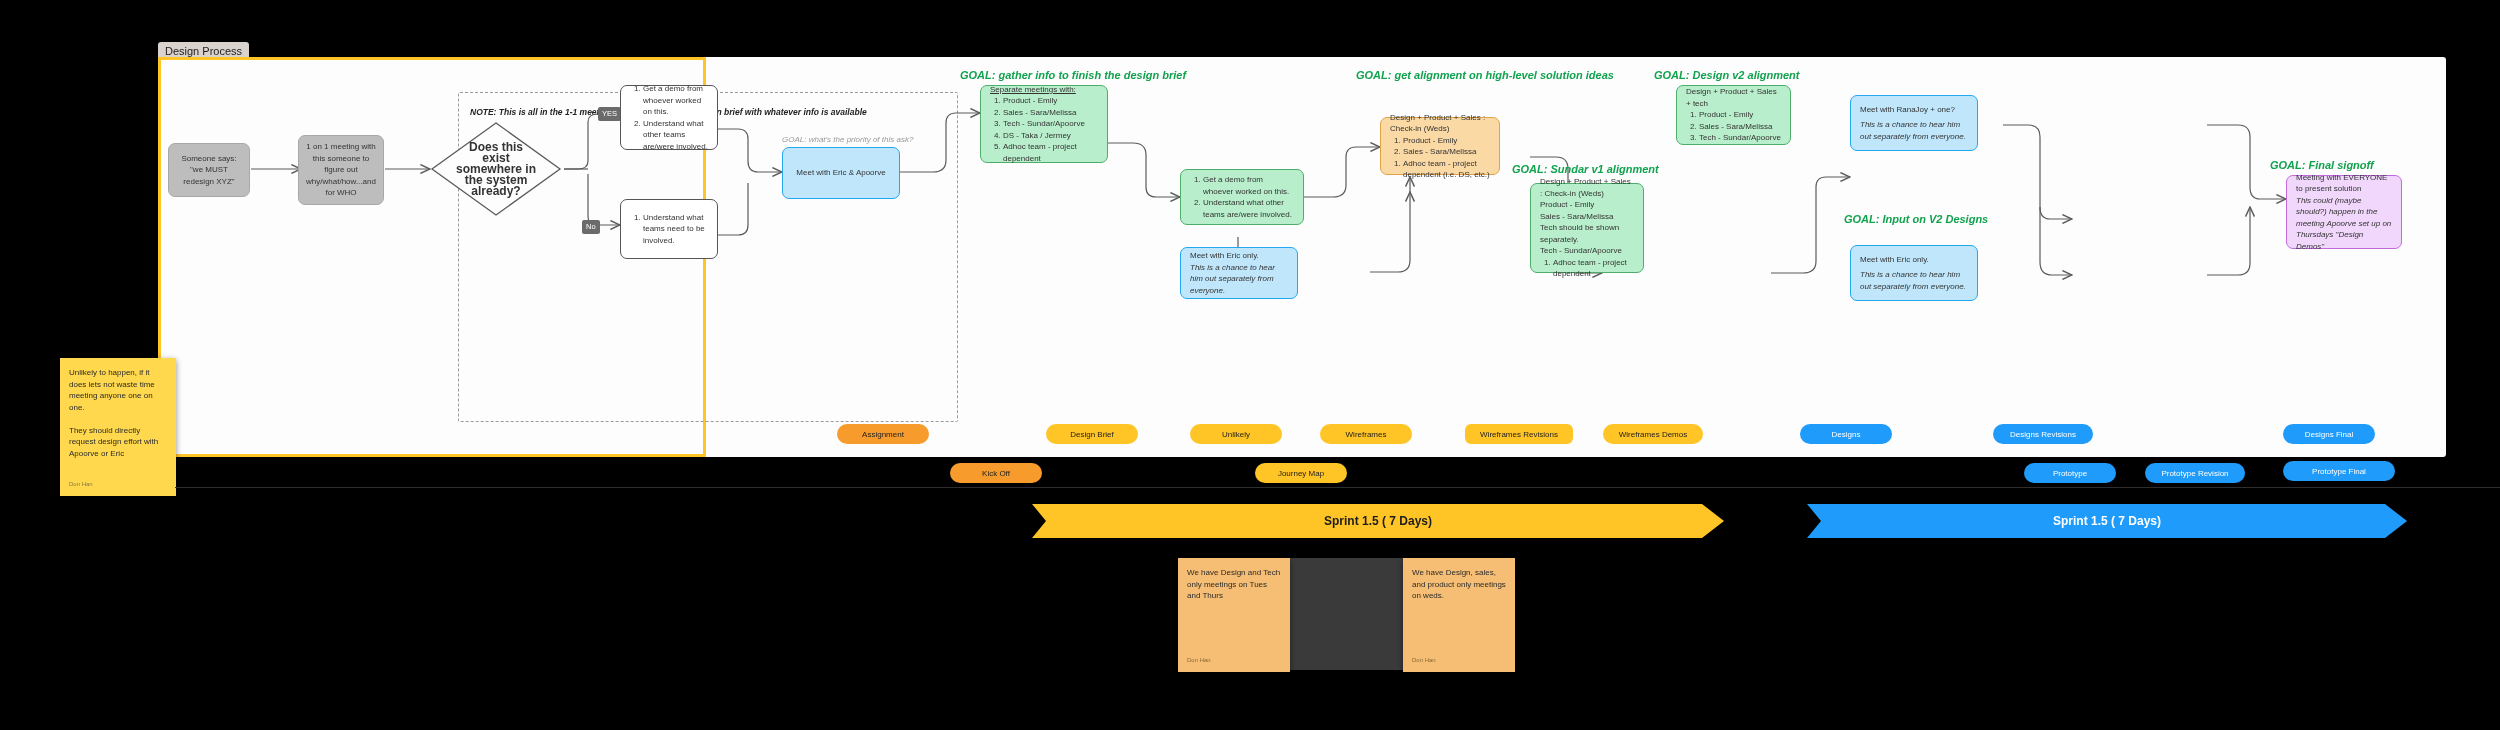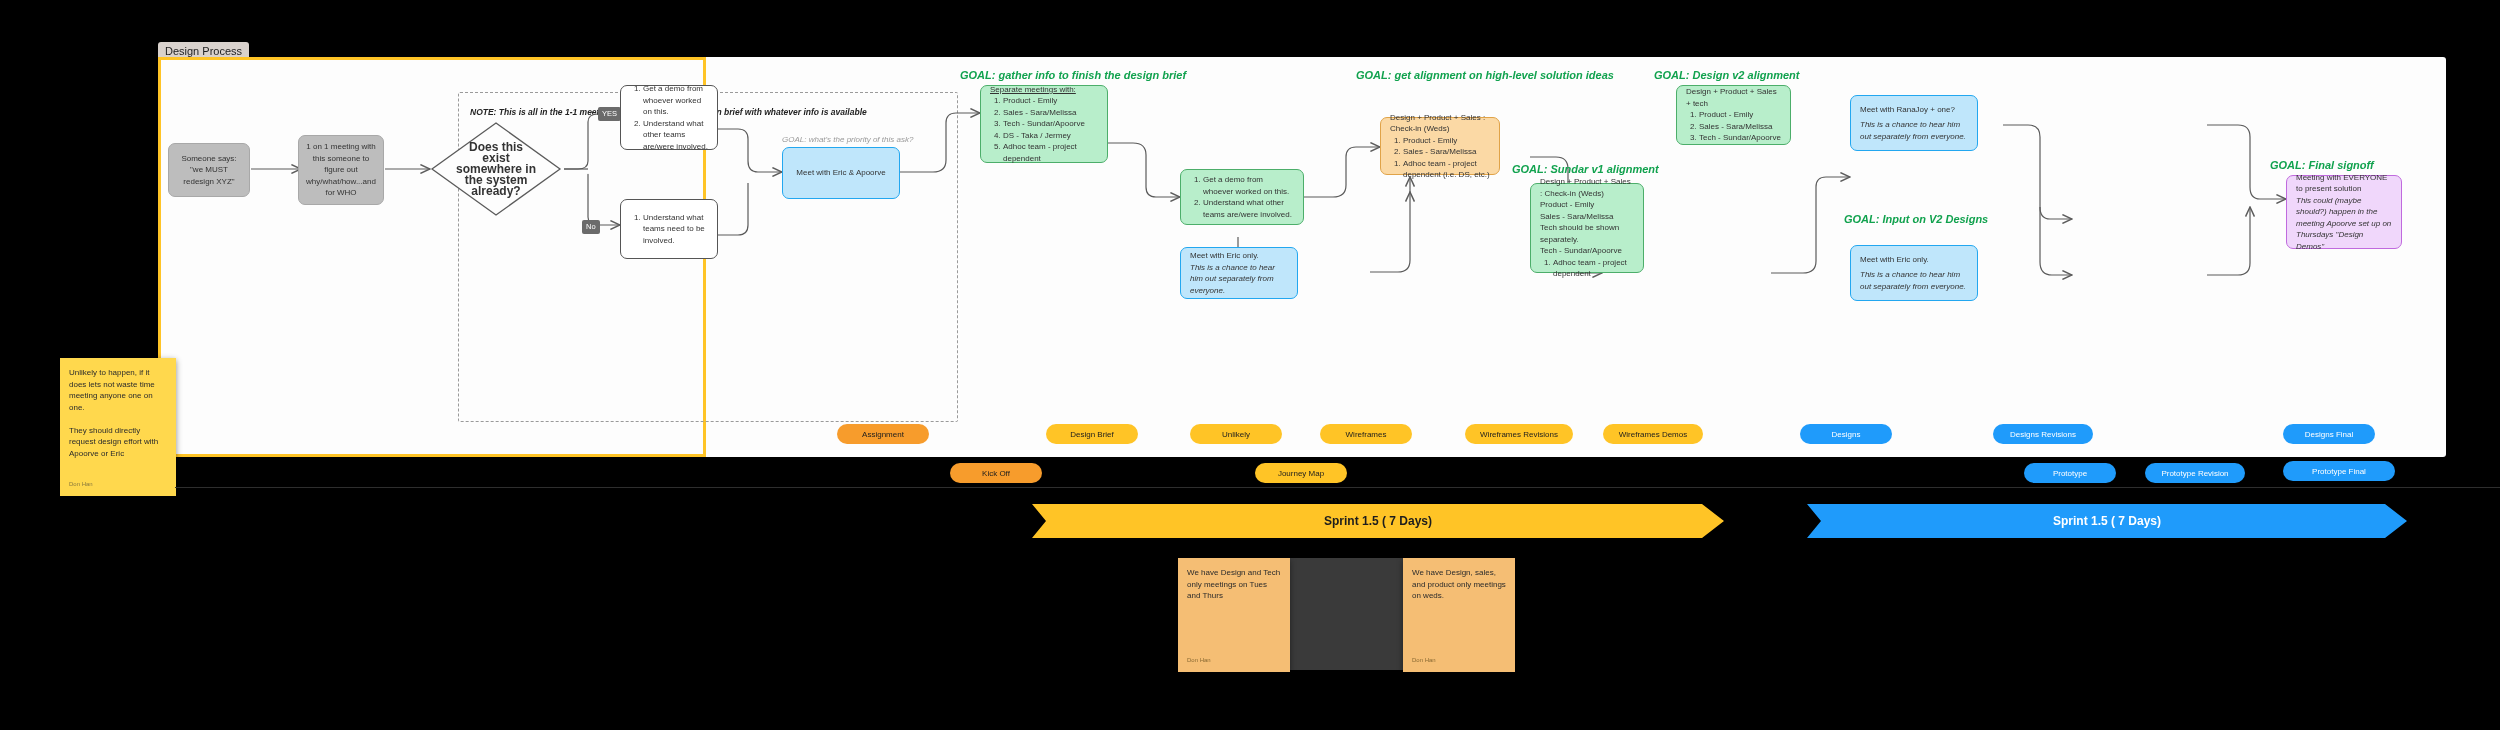--- a/index.html
+++ b/index.html
@@ -310,21 +310,21 @@
       </div>
       <div class="pill y" style="left: 1046px; top: 424px; width: 92px;">
         <span>Design Brief</span>
       </div>
       <div class="pill y" style="left: 1190px; top: 424px; width: 92px;">
         <span>Unlikely</span>
       </div>
       <div class="pill y" style="left: 1320px; top: 424px; width: 92px; text-align: center;">
         <span>Wireframes</span>
       </div>
-      <div class="pill y" style="left: 1465px; top: 424px; width: 108px;">
+      <div class="pill y" style="left: 1465px; top: 424px; width: 108px; border-radius: 6px;">
         <span>Wireframes Revisions</span>
       </div>
       <div class="pill y" style="left: 1603px; top: 424px; width: 100px;">
         <span>Wireframes Demos</span>
       </div>
       <div class="pill b" style="left: 1800px; top: 424px; width: 92px;">
         <span>Designs</span>
       </div>
       <div class="pill b" style="left: 1993px; top: 424px; width: 100px;">
         <span>Designs Revisions</span>

